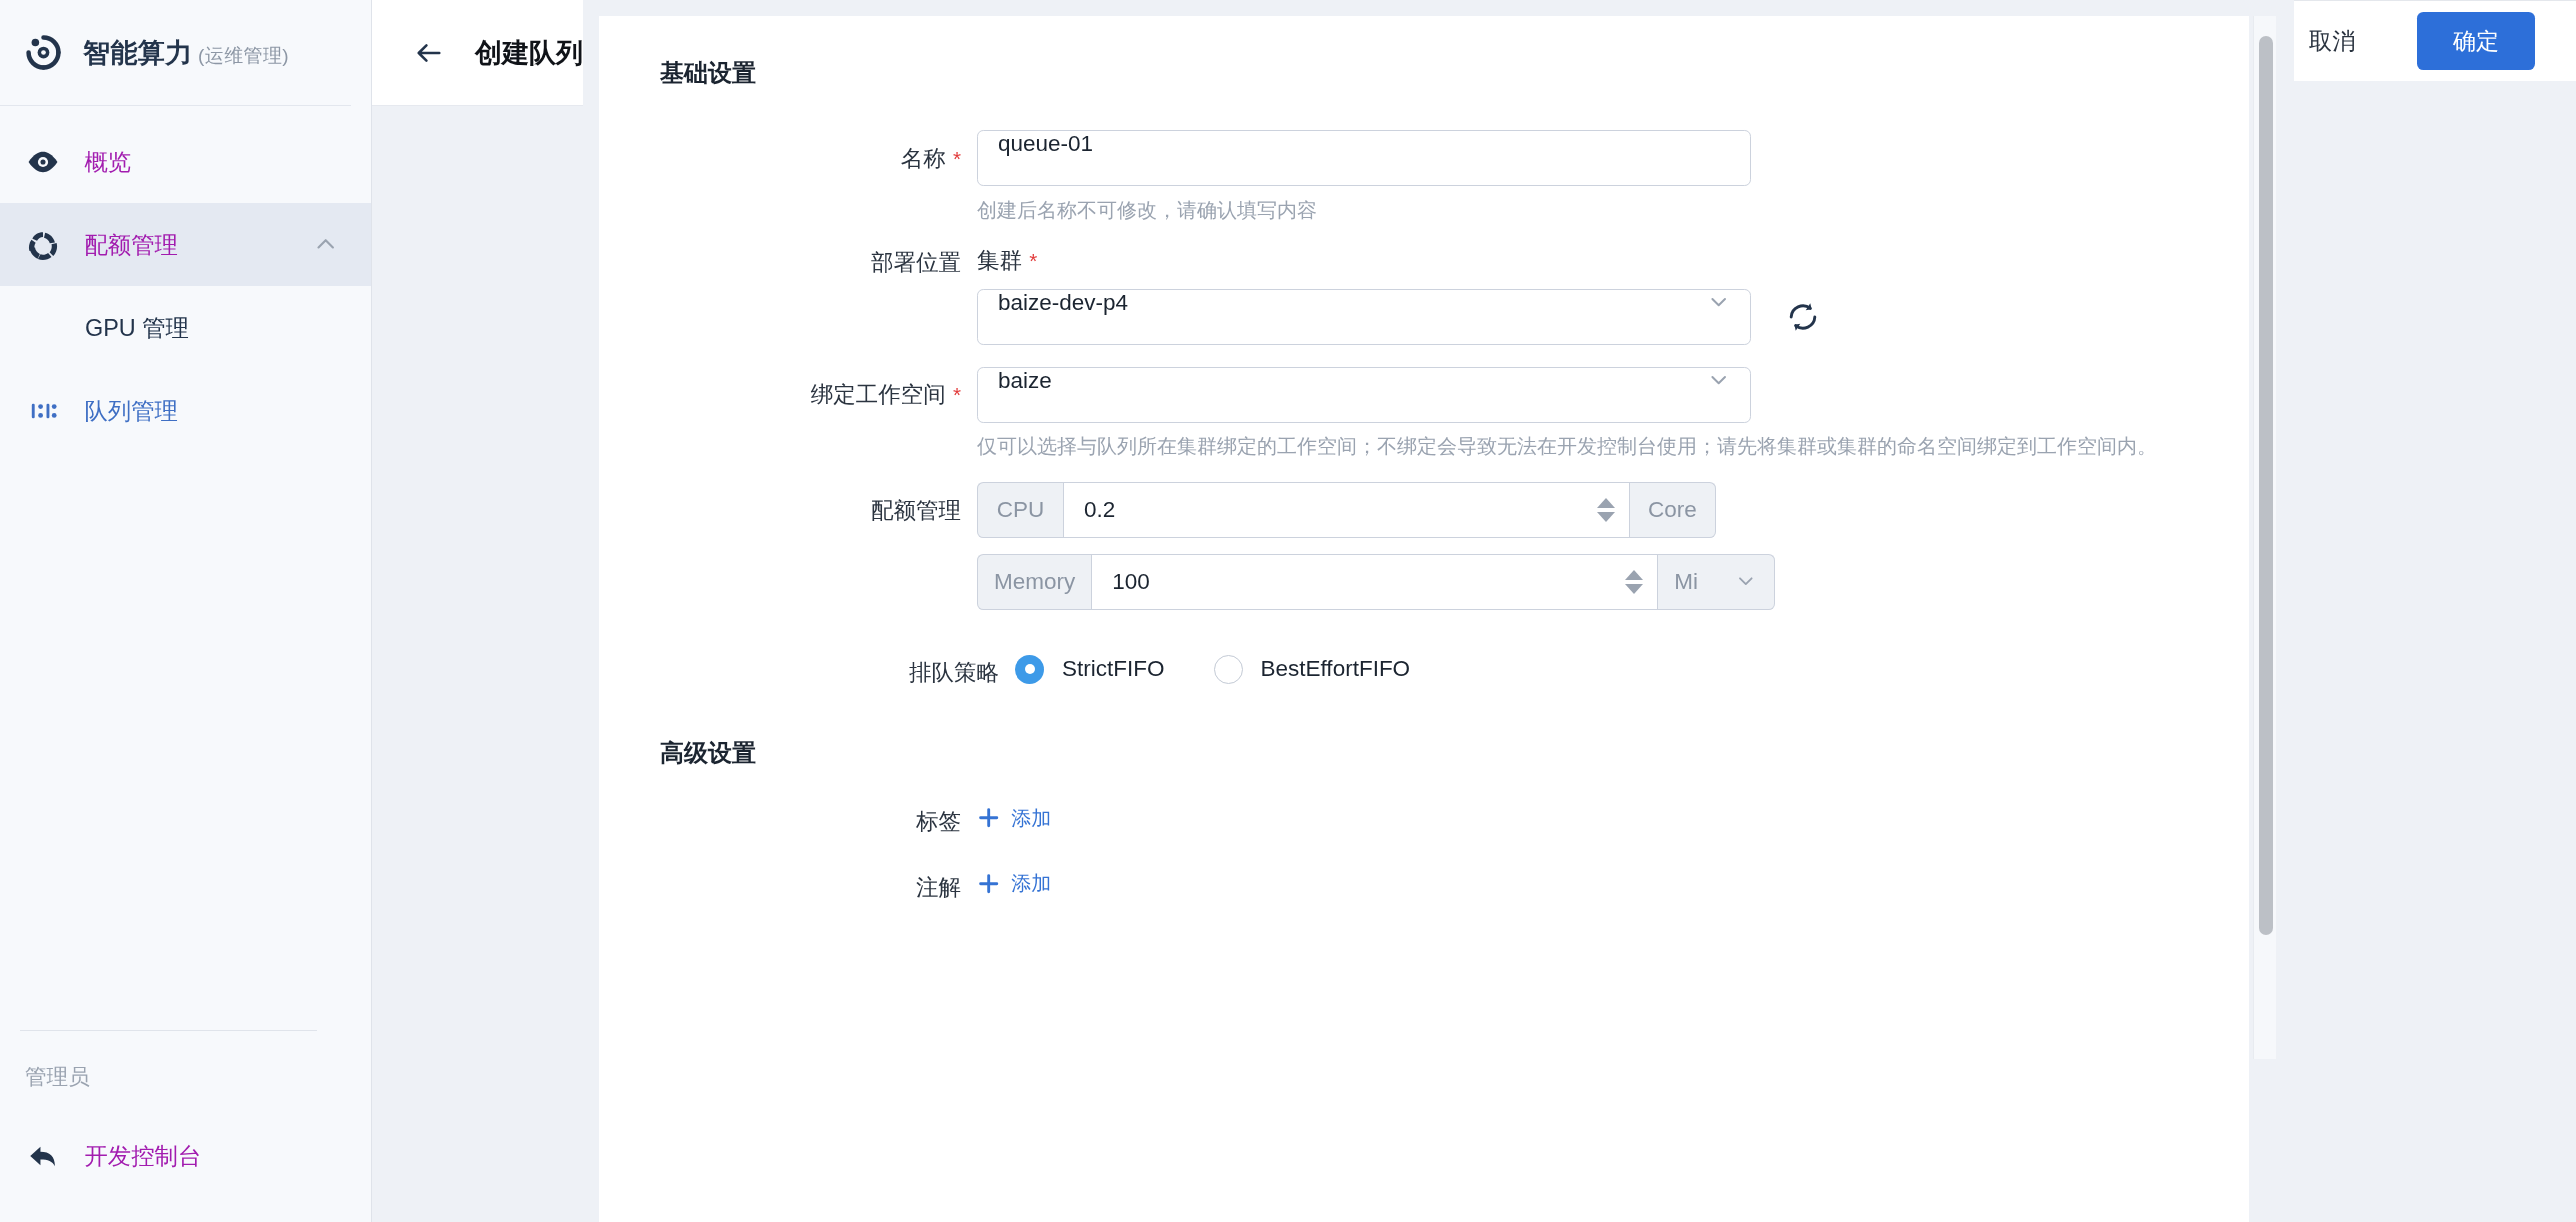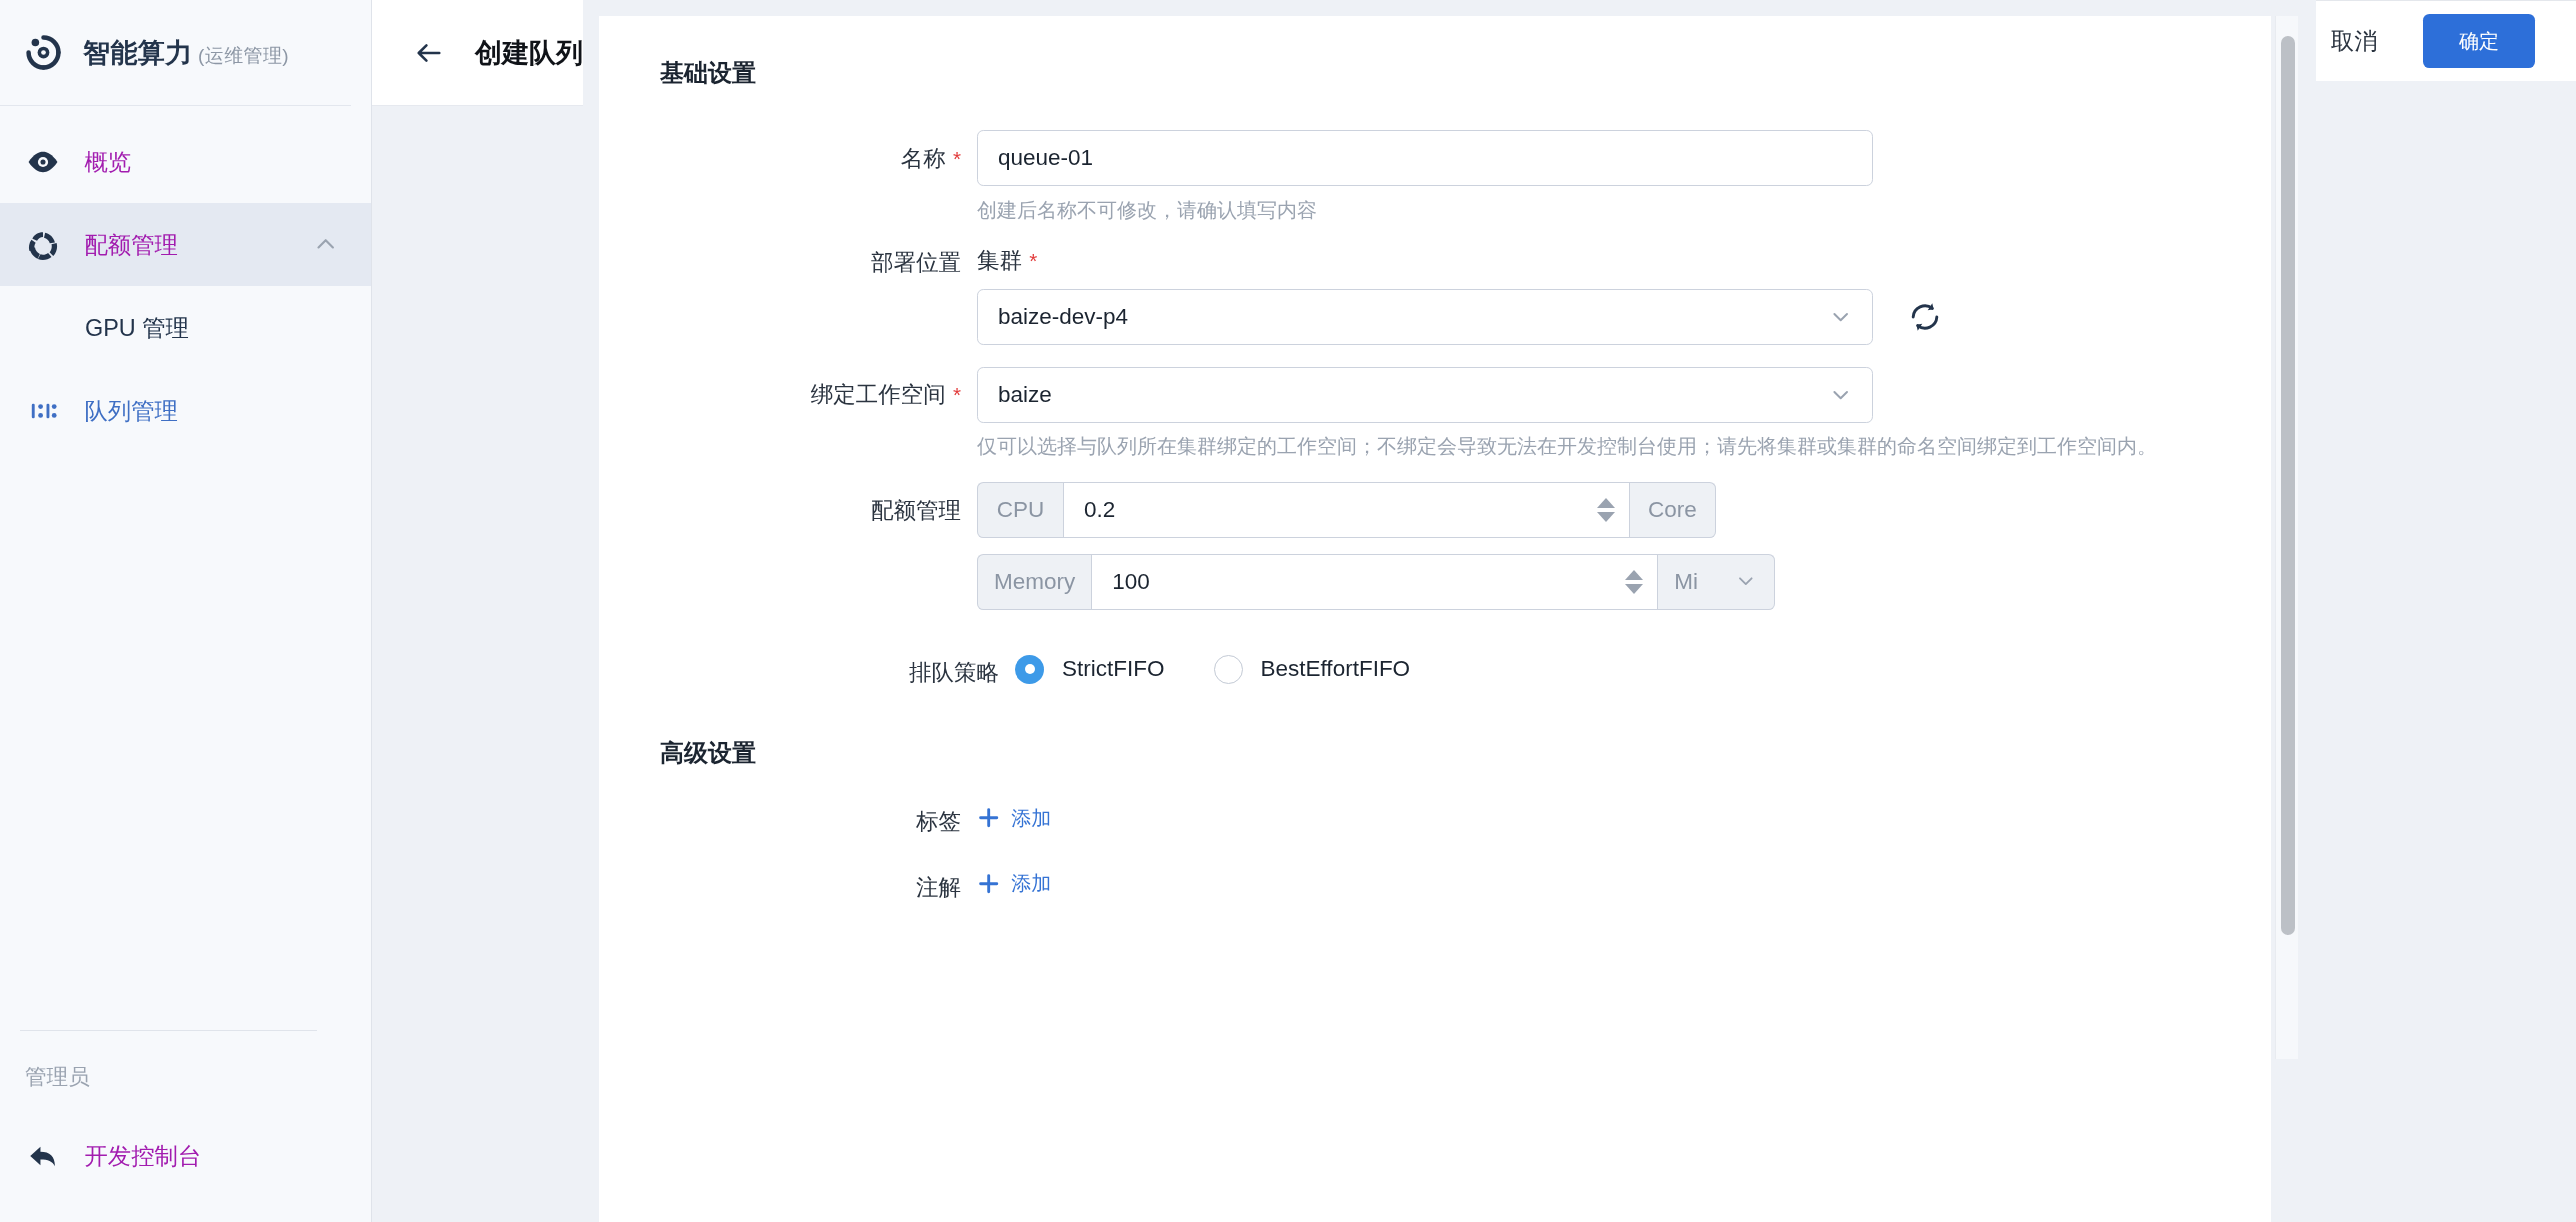--- a/index.html
+++ b/index.html
@@ -127,24 +127,24 @@
     white-space: nowrap; flex-shrink: 0;
   }
   .req { color: #e23c3c; font-size: 20.7px; margin-left: 7.2px; }
   .f-field { flex: 1; min-width: 0; }
 
   .sub-label {
     font-size: 22.5px; color: #2b3440;
     margin-bottom: 12.6px; display: block;
   }
   .input, .select {
-    width: 896px; height: 56px;
+    width: 774px; height: 56px;
     border: 0.9px solid #ccd2dd; border-radius: 6.3px;
     background: #fff;
-    display: flex; align-items: center;
+    display: flex; 
     padding: 0 20px;
     font-size: 22.5px; color: #1b2430;
   }
   .select { cursor: pointer; justify-content: space-between; }
   .select .sv { color: #1b2430; }
   .chev-dn { width: 23.4px; height: 23.4px; flex-shrink: 0; }
   .help {
     font-size: 20px; color: #9aa3b0;
     margin-top: 10.8px; white-space: nowrap;
   }
@@ -229,23 +229,24 @@
     display: flex; align-items: center; justify-content: flex-end;
     gap: 31px; padding-right: 41px;
     flex-shrink: 0;
   }
   .btn-text {
     font-size: 23.4px; color: #2b3440; cursor: pointer;
     padding: 10.8px 14.4px;
   }
   .btn-primary {
     background: #2d6fd9; color: #fff;
-    font-size: 20px; border: none; border-radius: 6.3px;
+    font-size: 23px; border: none; border-radius: 6.3px;
     padding: 13.5px 36px; cursor: pointer;
     font-family: inherit;
+    margin-left: 16px;
   }
 </style>
 </head>
 <body>
 
 <div class="app">
 
   <aside class="sidebar">
 
     <div class="brand">

